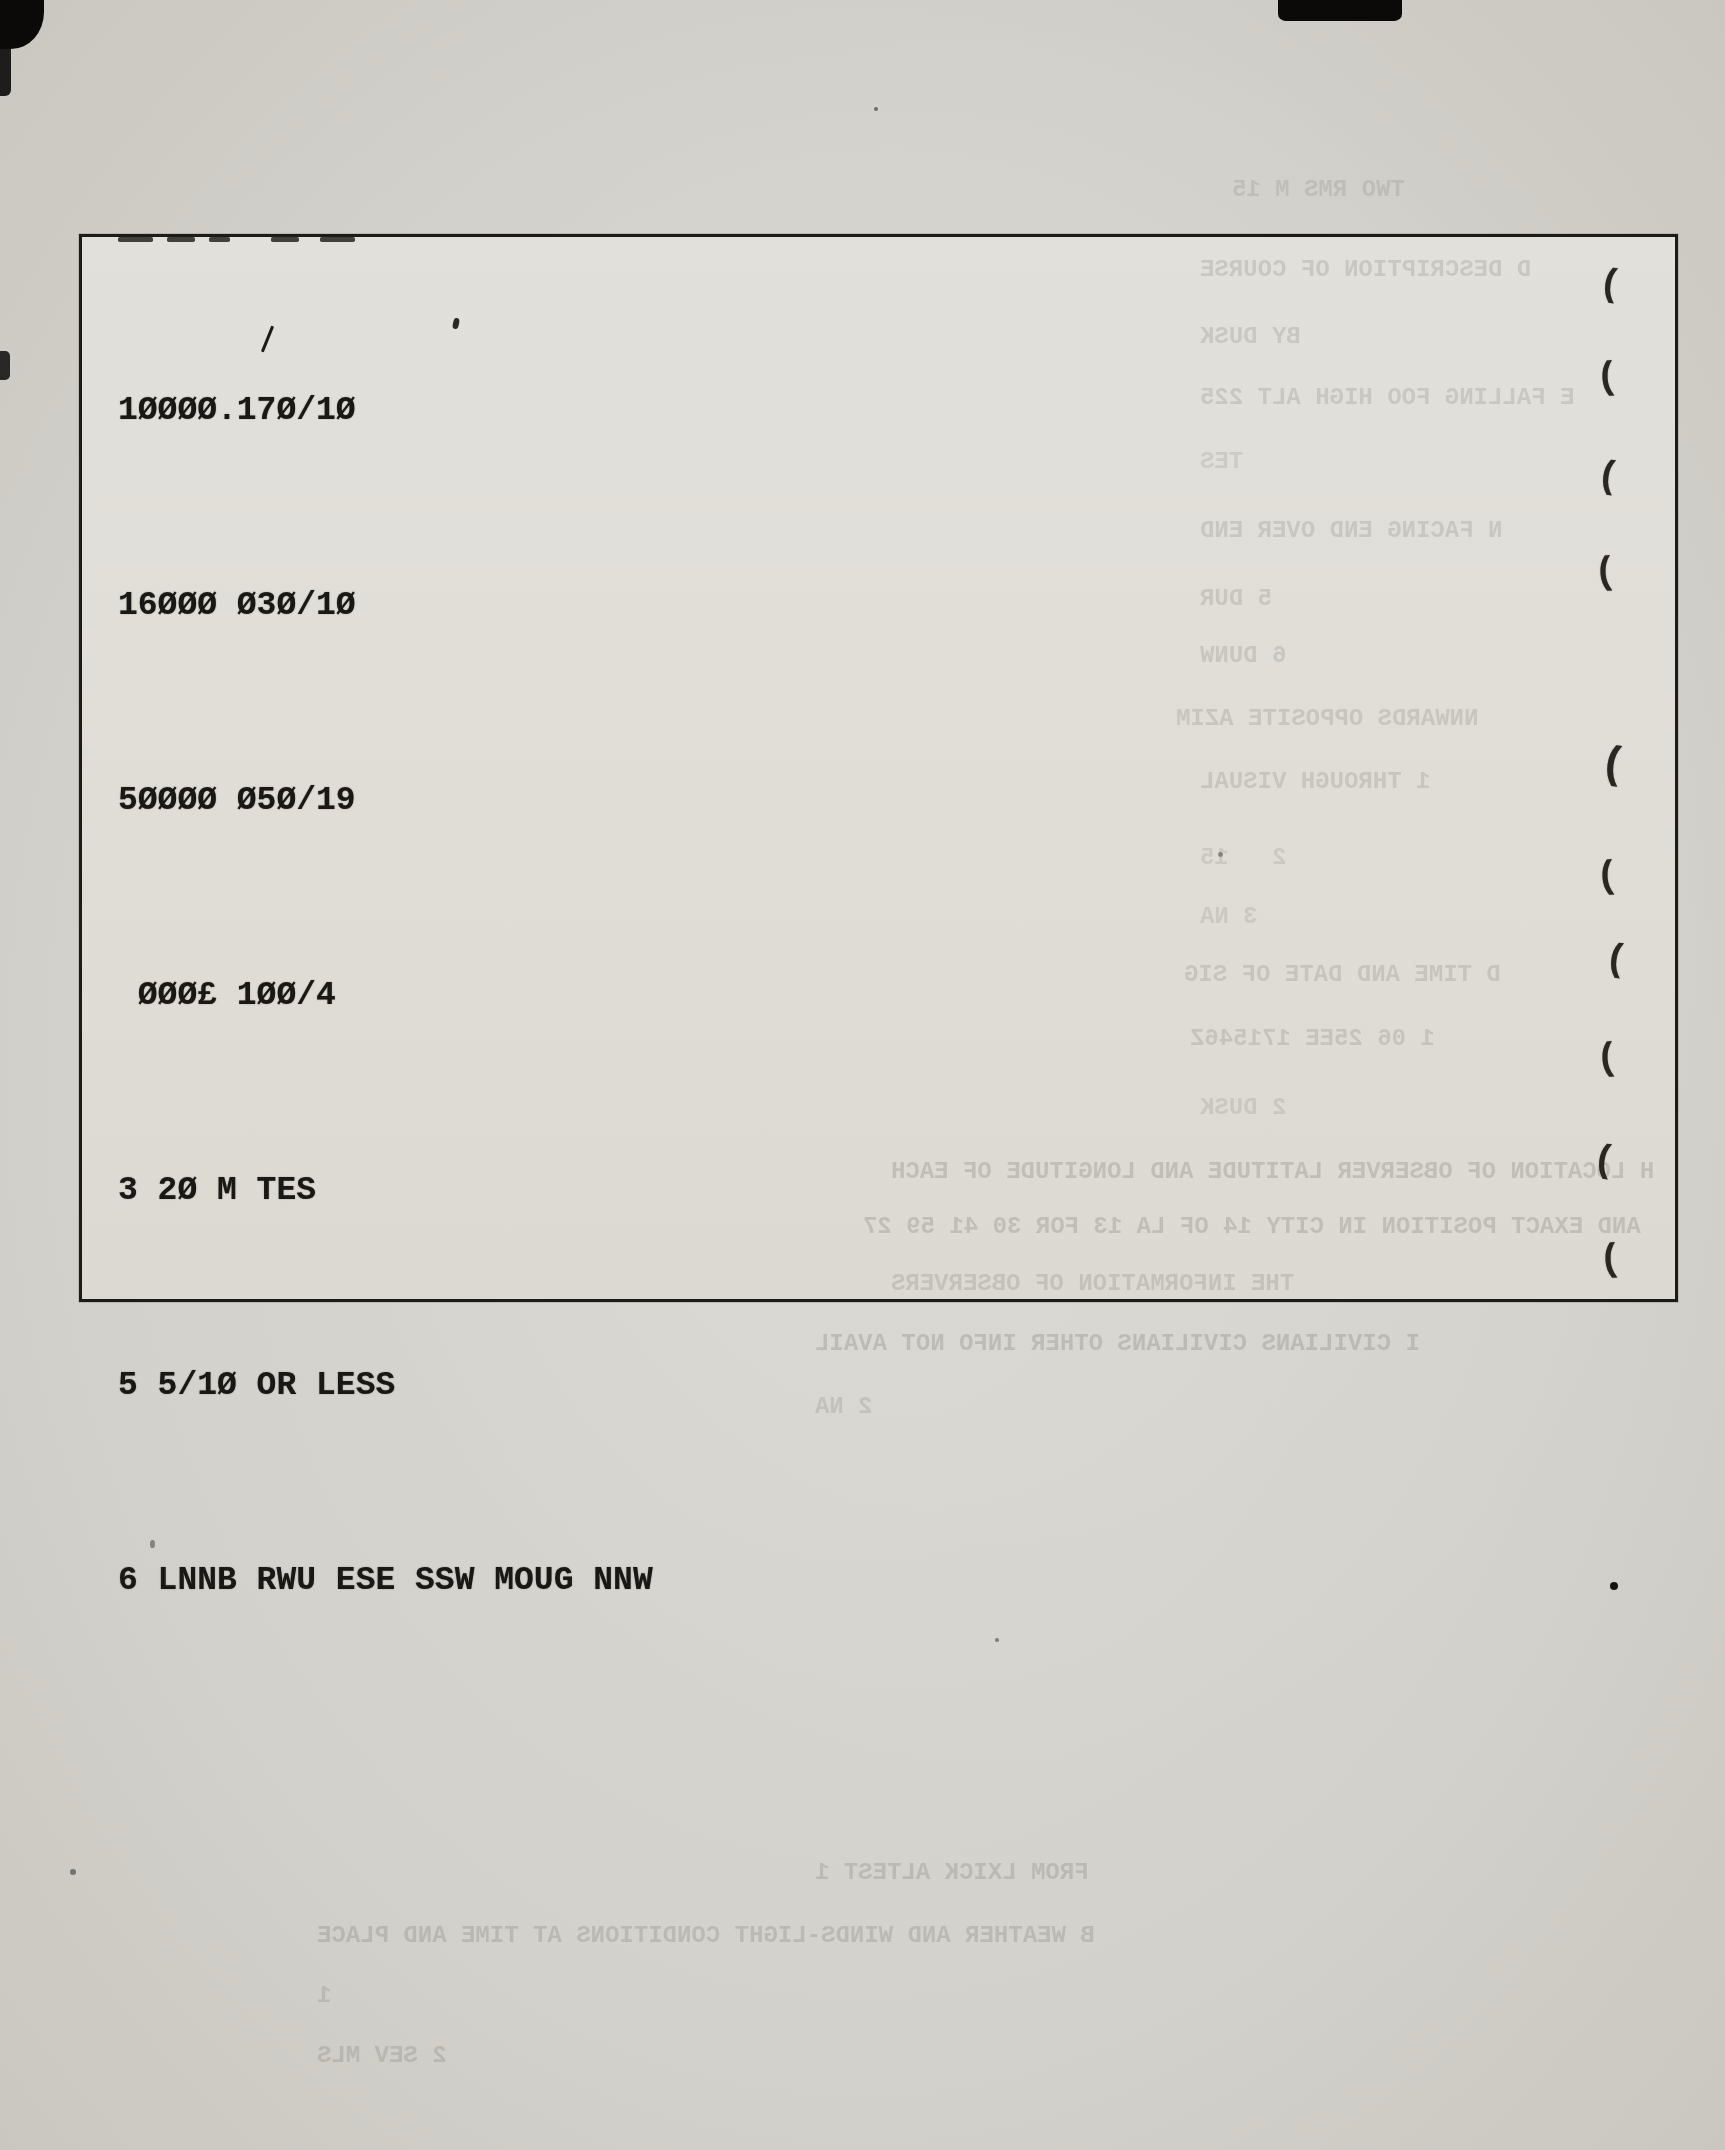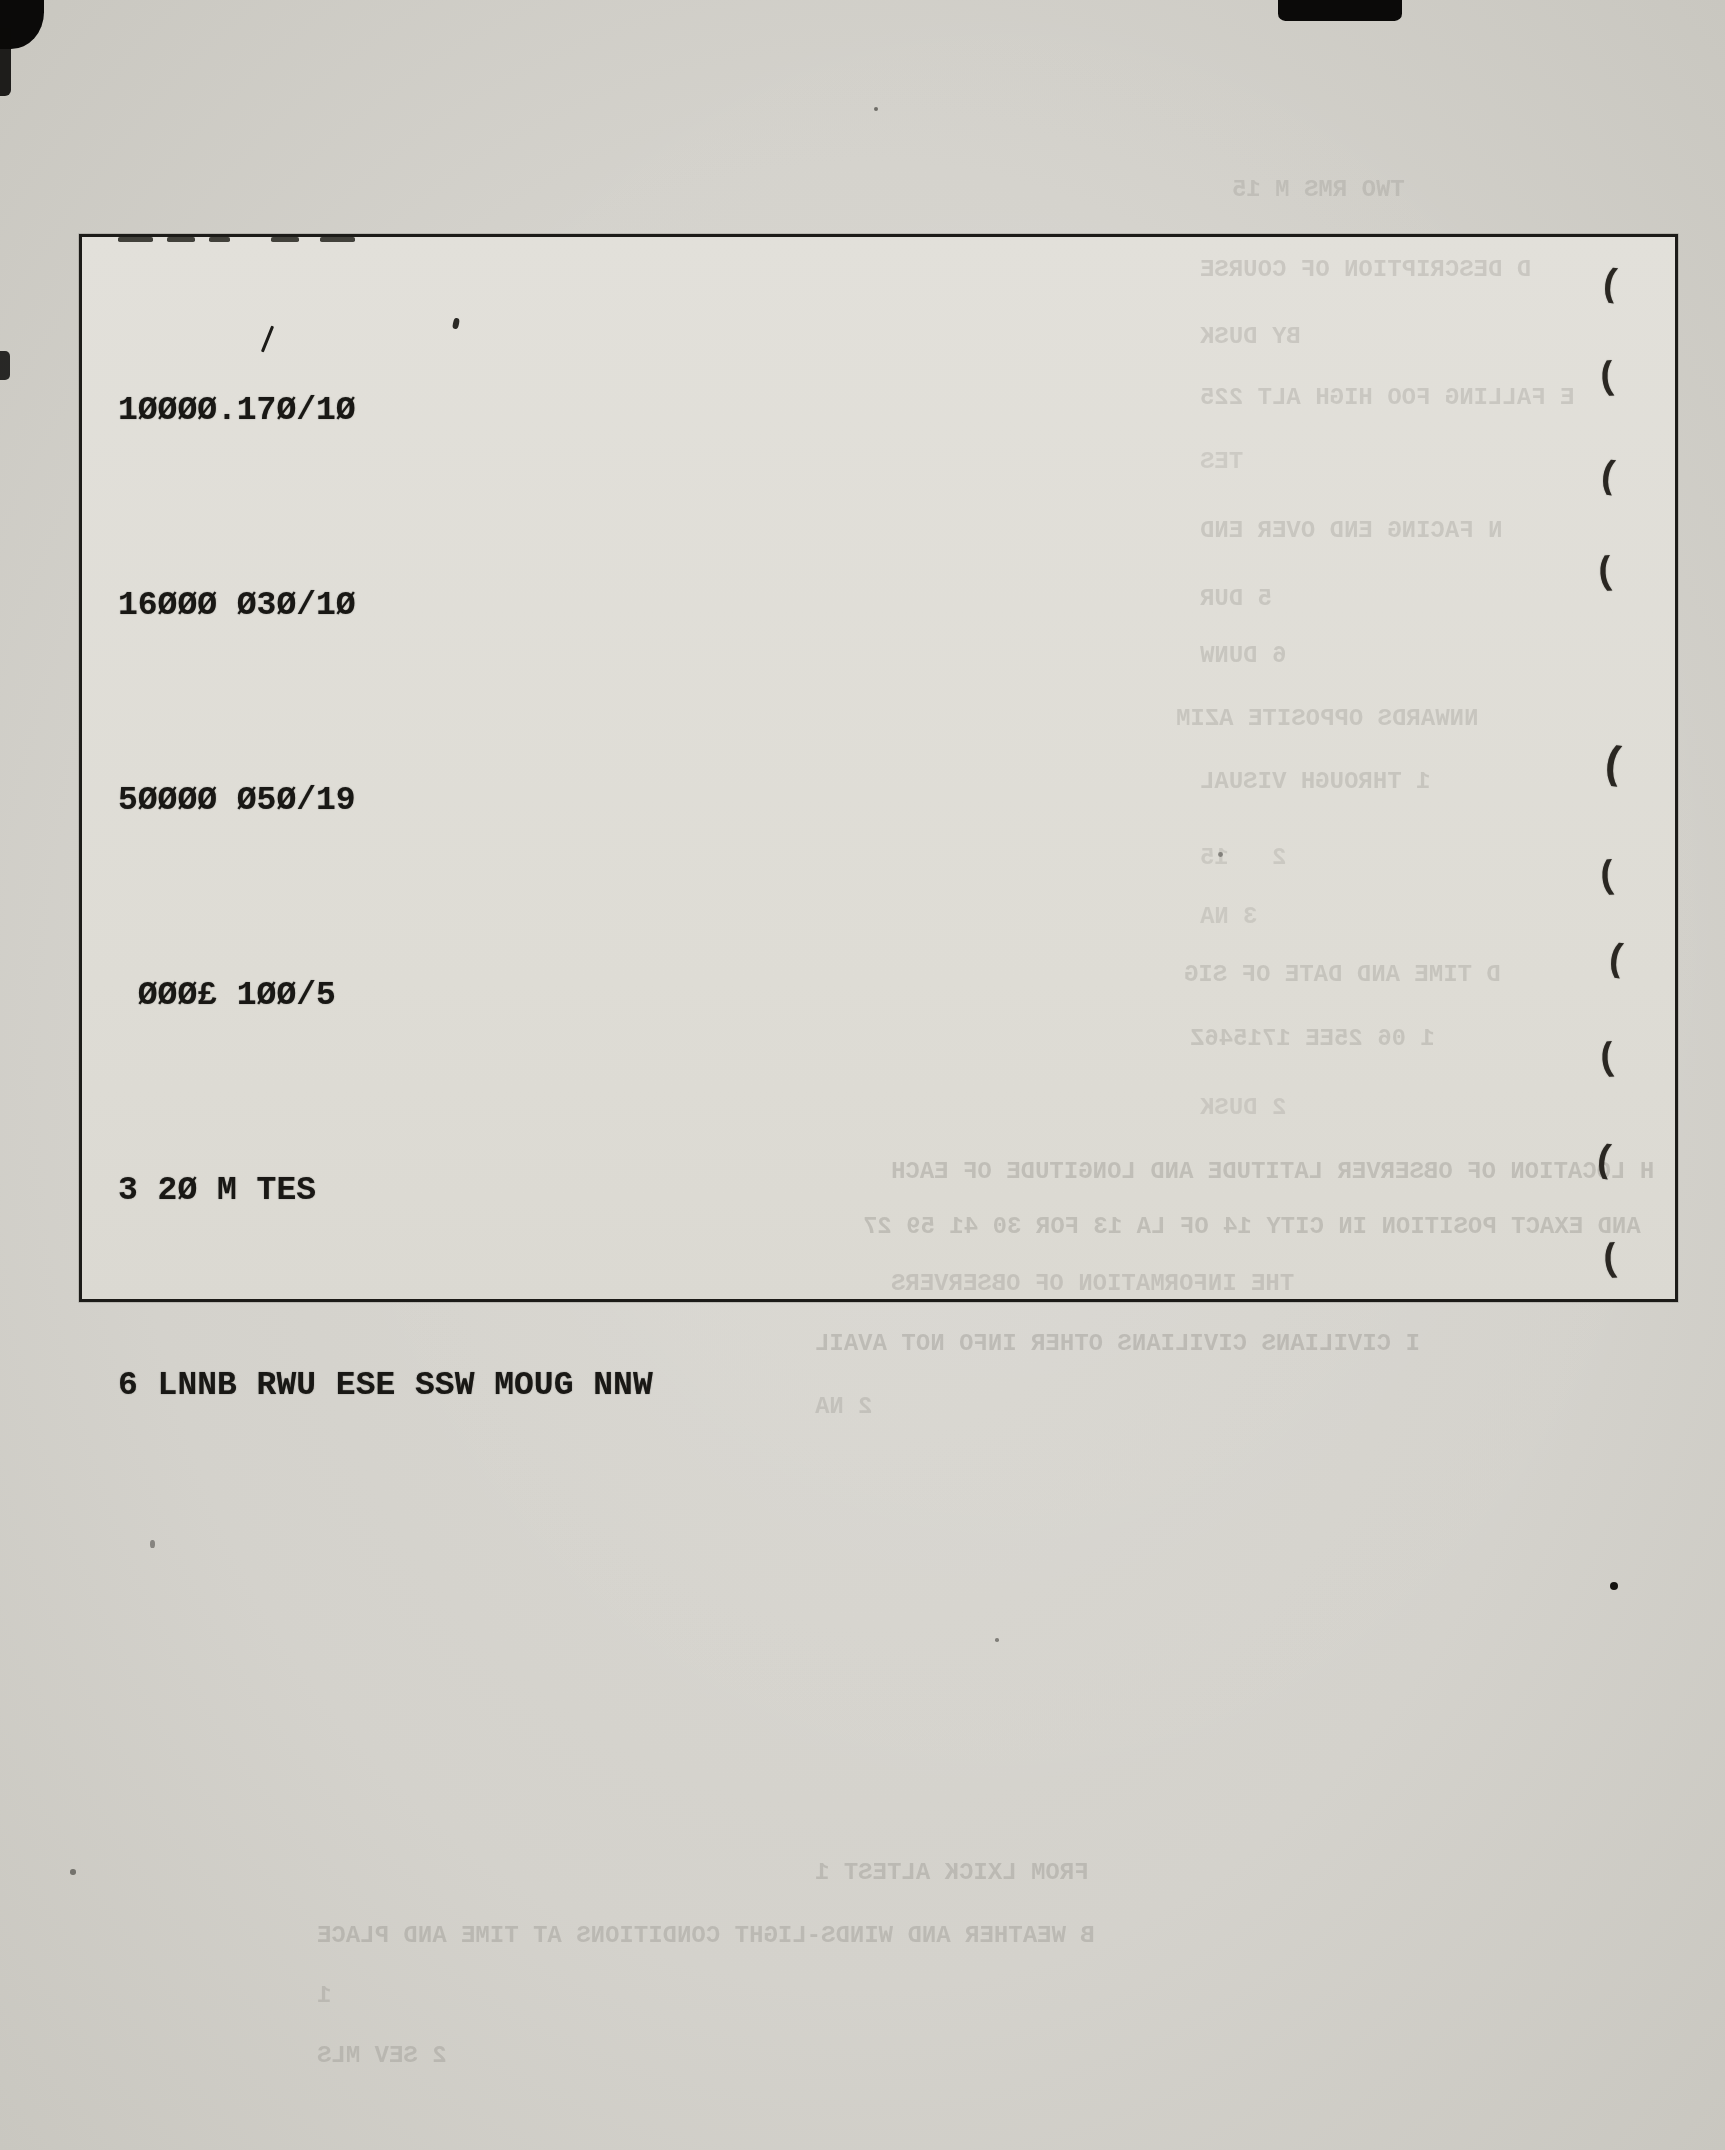--- a/index.html
+++ b/index.html
@@ -100,22 +100,23 @@
   <div class="dash" style="left:118px;width:35px;"></div>
   <div class="dash" style="left:167px;width:28px;"></div>
   <div class="dash" style="left:209px;width:21px;"></div>
   <div class="dash" style="left:271px;width:28px;"></div>
   <div class="dash" style="left:320px;width:35px;"></div>
 
   <div class="ttext">
     <div class="tline">1ØØØØ.17Ø/1Ø</div>
     <div class="tline">16ØØØ Ø3Ø/1Ø</div>
     <div class="tline">5ØØØØ Ø5Ø/19</div>
-    <div class="tline"> ØØØ£ 1ØØ/5</div>
+    <div class="tline"> ØØØ£ 1ØØ/4</div>
     <div class="tline">3 2Ø M TES</div>
+    <div class="tline">5 5/1Ø OR LESS</div>
     <div class="tline">6 LNNB RWU ESE SSW MOUG NNW</div>
     
     
     
     
     
     
   </div>
 
   <div class="slash"></div>

